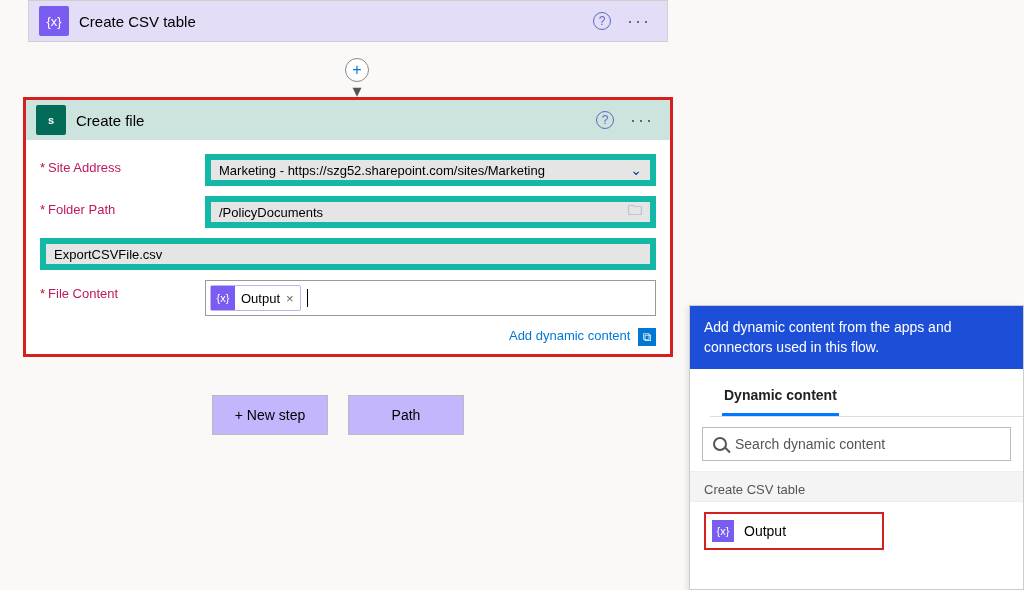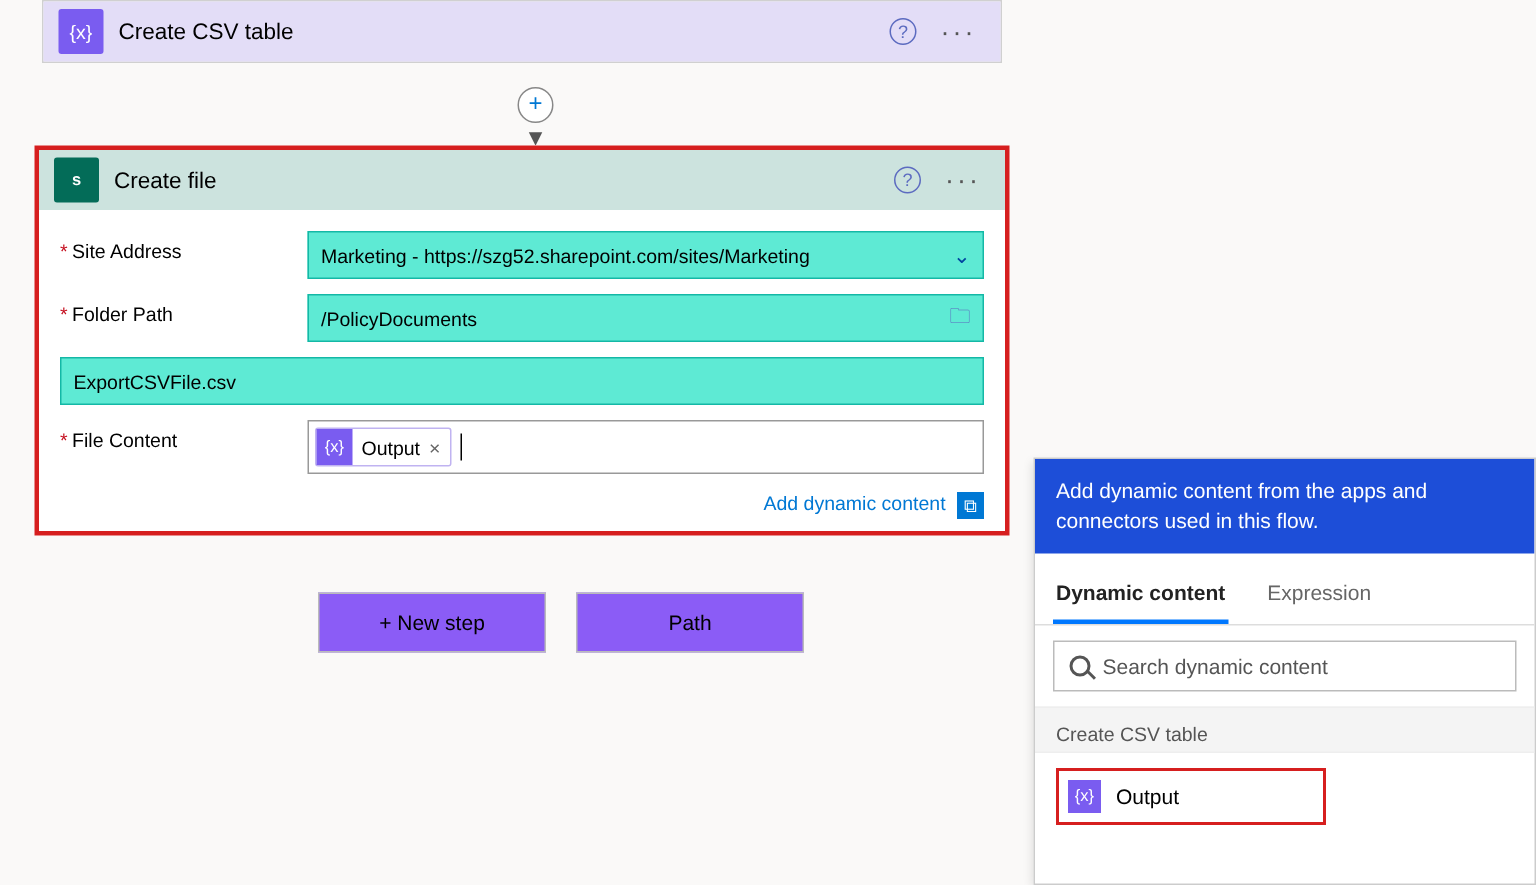--- a/index.html
+++ b/index.html
@@ -22,43 +22,43 @@
   .connector { position: absolute; left: 345px; top: 40px; display: flex; flex-direction: column; align-items: center; }
   .plus-btn { width: 24px; height: 24px; border-radius: 50%; background: #fff; border: 1px solid #888; display: flex; align-items: center; justify-content: center; font-size: 16px; color: #0078d4; margin-top: 18px; cursor: pointer; }
   .arrow-down { font-size: 18px; color: #555; margin-top: -2px; }
 
   
   .file-card { left: 23px; top: 97px; width: 650px; border: 3px solid #d61f1f; }
   .file-header { background: #cce3de; }
   .sp-icon { background: #036c58; color: #fff; font-size: 11px; font-weight: bold; }
   .file-body { padding: 14px 14px 8px 14px; }
   .field-row { display: flex; align-items: flex-start; margin-bottom: 10px; }
-  .field-label { width: 165px; font-size: 13px; color: #000000; padding-top: 6px; }
+  .field-label { width: 165px; font-size: 13px; color: #be185d; padding-top: 6px; }
   .field-label::before { content: "*"; color: #c50f1f; margin-right: 3px; }
-  .field-input { flex: 1; border: 1px solid #14b8a6; height: 32px; display: flex; align-items: center; padding: 0 8px; background: #5eead4; font-size: 13px; }
+  .field-input { flex: 1; border: 6px solid #14b8a6; height: 32px; display: flex; align-items: center; padding: 0 8px; background: #e5e5e5; font-size: 13px; }
   .field-input.dd { justify-content: space-between; }
   .chev { color: #0045a0; font-size: 14px; }
   .folder-icn { color: #5c6bc0; font-size: 14px; }
   .file-content-box { flex: 1; border: 1px solid #999; min-height: 36px; padding: 4px; display: flex; align-items: center; gap: 4px; }
   .token { display: inline-flex; align-items: center; background: #fff; border: 1px solid #c0b3f1; border-radius: 2px; height: 26px; padding-right: 6px; font-size: 13px; }
   .token-icon { width: 24px; height: 24px; background: #7a5cf0; display: flex; align-items: center; justify-content: center; color: #fff; font-size: 11px; margin-right: 6px; }
   .token-x { margin-left: 6px; cursor: pointer; color: #666; }
   .cursor-bar { width: 1px; height: 18px; background: #000; margin-left: 2px; }
   .dyn-link-row { text-align: right; font-size: 13px; padding: 2px 0 0 0; }
   .dyn-link { color: #0078d4; text-decoration: none; margin-right: 4px; margin-top: 28px; }
   .dyn-link-icon { display: inline-flex; width: 18px; height: 18px; background: #0078d4; color: #fff; align-items: center; justify-content: center; font-size: 12px; vertical-align: middle; }
 
   
   .btn-row { position: absolute; left: 212px; top: 395px; display: flex; gap: 20px; }
-  .btn { width: 152px; height: 40px; background: #8b5cf6; border: 1px solid #bbb; display: flex; align-items: center; justify-content: center; font-size: 14px; cursor: pointer; }
+  .btn { width: 116px; height: 40px; background: #c4b5fd; border: 1px solid #bbb; display: flex; align-items: center; justify-content: center; font-size: 14px; cursor: pointer; }
 
   
   .dyn-panel { position: absolute; right: 0; top: 305px; width: 335px; background: #fff; border: 1px solid #ccc; box-shadow: -2px 2px 6px rgba(0,0,0,0.1); height: 285px; overflow: hidden; }
   .dyn-head { background: #1d4ed8; color: #fff; padding: 12px 14px; font-size: 14px; line-height: 1.4; }
-  .dyn-tabs { display: flex; border-bottom: 1px solid #ddd; padding: 0 12px; gap: 24px; margin-top: 8px; }
+  .dyn-tabs { display: flex; border-bottom: 1px solid #ddd; padding: 0 12px; margin-top: 8px; margin-left: 20px; }
   .dyn-tab { padding: 10px 2px; font-size: 14px; color: #666; cursor: pointer; }
   .dyn-tab.active { color: #222; font-weight: 600; border-bottom: 3px solid #0078ff; }
   .dyn-search { margin: 10px 12px; border: 1px solid #bbb; height: 34px; display: flex; align-items: center; padding: 0 10px; gap: 8px; font-size: 14px; color: #555; }
   .dyn-group { padding: 10px 14px 4px; font-size: 13px; color: #555; background: #f4f4f4; border-top: 1px solid #eee; border-bottom: 1px solid #eee; }
   .dyn-item { margin: 10px 14px; border: 2px solid #d61f1f; padding: 6px; display: flex; align-items: center; gap: 10px; font-size: 14px; cursor: pointer; width: 180px; }
   .dyn-item-icon { width: 22px; height: 22px; background: #7a5cf0; color: #fff; display: flex; align-items: center; justify-content: center; font-size: 11px; }
   .mag { width: 14px; height: 14px; border: 2px solid #555; border-radius: 50%; position: relative; }
   .mag::after { content: ""; position: absolute; width: 7px; height: 2px; background: #555; transform: rotate(45deg); right: -6px; bottom: -2px; }
 </style>
 </head>
@@ -133,21 +133,20 @@
 
 <div class="btn-row">
   <div class="btn">+ New step</div>
   <div class="btn">Path</div>
 </div>
 
 <div class="dyn-panel">
   <div class="dyn-head">Add dynamic content from the apps and connectors used in this flow.</div>
   <div class="dyn-tabs">
     <div class="dyn-tab active">Dynamic content</div>
-    <div class="dyn-tab">Expression</div>
   </div>
   <div class="dyn-search">
     <span class="mag"></span>
     <span>Search dynamic content</span>
   </div>
   <div class="dyn-group">Create CSV table</div>
   <div class="dyn-item">
     <span class="dyn-item-icon">{x}</span>
     <span>Output</span>
   </div>

